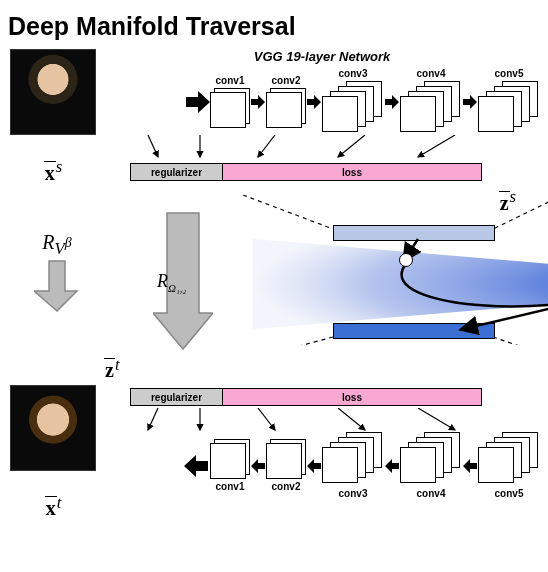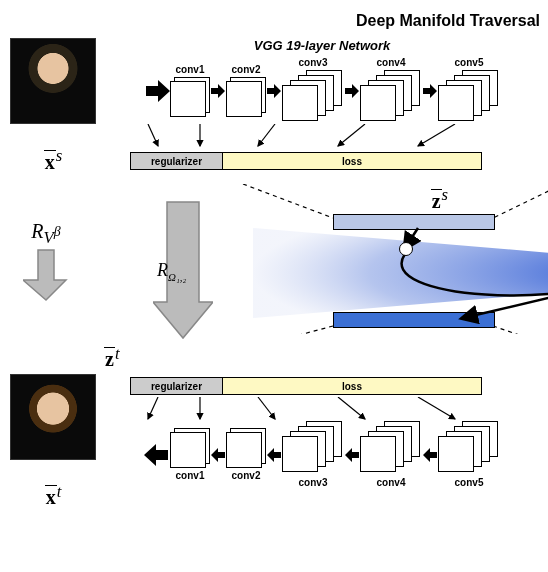--- a/index.html
+++ b/index.html
@@ -4,22 +4,22 @@
 <style>
   body {
     margin: 0;
     padding: 8px;
     background: #fff;
     font-family: Arial, Helvetica, sans-serif;
     width: 548px;
     box-sizing: border-box;
   }
   .title {
-    text-align: right;
-    font-size: 16px;
+    text-align: left;
+    font-size: 25px;
     font-weight: bold;
     margin: 4px 0 8px 0;
   }
   .subtitle {
     text-align: center;
     font-size: 13px;
     font-weight: bold;
     margin-bottom: 4px;
     font-style: italic;
   }
@@ -53,21 +53,21 @@
   .math-label sup {
     font-style: italic;
     font-weight: normal;
   }
   
   
   .stacks-row {
     display: flex;
     gap: 0;
     align-items: center;
-    justify-content: center;
+    justify-content: flex-end;
   }
   .stack-group {
     display: flex;
     flex-direction: column;
     align-items: center;
     gap: 2px;
   }
   .stack-label {
     font-size: 10px;
     font-weight: bold;
@@ -106,21 +106,21 @@
   .bar-reg {
     width: 26%;
     background: #ccc;
     border-right: 1.5px solid #000;
     display: flex;
     align-items: center;
     justify-content: center;
   }
   .bar-loss {
     flex: 1;
-    background: #fef9c3;
+    background: #f9a8d4;
     display: flex;
     align-items: center;
     justify-content: center;
   }
   
   
   .mid-section {
     display: flex;
     position: relative;
     margin-left: 30px;
@@ -225,21 +225,21 @@
     <div class="col-left">
       <div class="photo">
         <div class="photo-inner photo-top"></div>
       </div>
       <div class="math-label">
         <span style="border-top:1.5px solid #000;padding:0 1px;">x</span><sup>s</sup>
       </div>
     </div>
 
     <div style="height:150px;position:relative;width:90px;">
-      <div style="position:absolute;top:44px;left:3px;text-align:center;width:70px;">
+      <div style="position:absolute;top:44px;left:14px;text-align:center;width:70px;">
         <div class="side-arrow-label">
           <span>R</span><sub><span>V</span><sup>β</sup></sub>
         </div>
         <svg width="46" height="54" viewBox="0 0 46 54">
           <path d="M15 2 h16 v30 h12 L23 52 L0 32 h15 Z" fill="#bbb" stroke="#888" stroke-width="1.5"></path>
         </svg>
       </div>
     </div>
 
     <div class="col-left" style="margin-top:46px;">
@@ -325,21 +325,21 @@
       <line x1="145" y1="0" x2="128" y2="22" stroke="#000" stroke-width="1.2" marker-end="url(#sm)"></line>
       <line x1="235" y1="0" x2="208" y2="22" stroke="#000" stroke-width="1.2" marker-end="url(#sm)"></line>
       <line x1="325" y1="0" x2="288" y2="22" stroke="#000" stroke-width="1.2" marker-end="url(#sm)"></line>
     </svg>
 
     <div class="bar-row">
       <div class="bar-reg">regularizer</div>
       <div class="bar-loss">loss</div>
     </div>
 
-    <div class="zlabel zlabel-s" style="position:relative;top:13px;left:0;text-align:right;margin:0 92px 0 0;">
+    <div class="zlabel zlabel-s" style="position:relative;top:4px;left:0;text-align:right;margin:0 24px 0 0;">
       <span style="border-top:1.5px solid #000;padding:0 1px;">z</span><sup>s</sup>
     </div>
 
     <div class="mid-section" style="margin-left:26px;">
       <div class="bigdown">
         <svg width="60" height="140" viewBox="0 0 60 140">
           <path d="M14 2 h32 v100 h14 L30 138 L0 102 h14 Z" fill="#bbb" stroke="#888" stroke-width="1.5"></path>
         </svg>
         <div class="bigdown-label">
           <span>R</span><sub class="sub">Ω₁,₂</sub>

